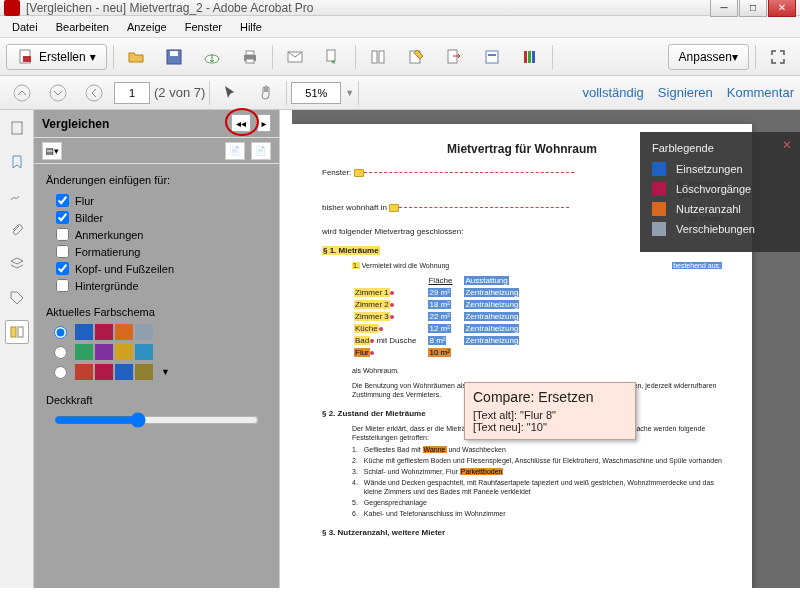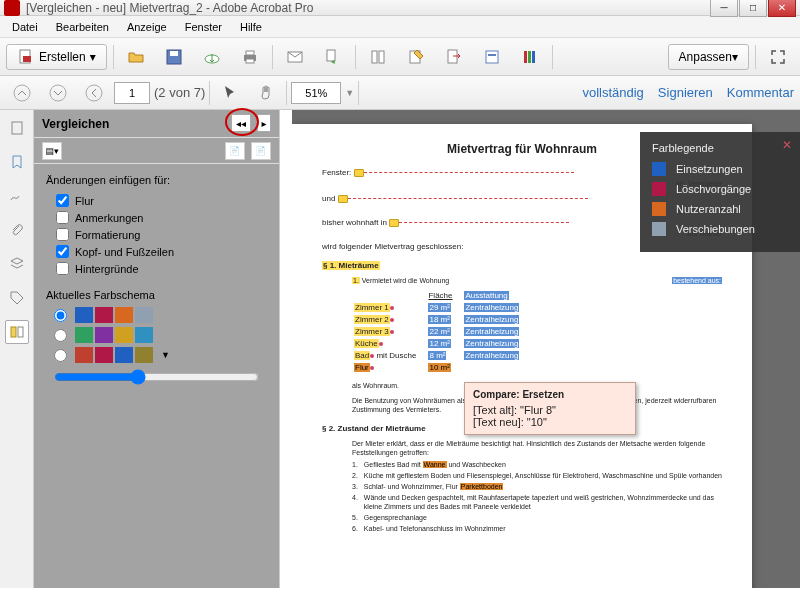--- a/index.html
+++ b/index.html
@@ -53,21 +53,21 @@
 .redline { display: inline-block; height: 1px; border-top: 1px dashed #d04040; vertical-align: middle; }
 .hlblue { background: #5a8fd6; color: #fff; padding: 0 1px; }
 .hlorange { background: #e08a30; color: #000; padding: 0 1px; }
 .hlyellow { background: #ffe060; padding: 0 1px; }
 .para { font-weight: bold; font-size: 8px; margin-top: 10px; }
 .table1 { margin-left: 30px; margin-top: 4px; font-size: 8px; }
 .table1 td { padding: 0 10px 1px 0; vertical-align: top; }
 .body-text { font-size: 7px; line-height: 1.3; margin-top: 6px; margin-left: 30px; }
 .list-item { font-size: 7px; line-height: 1.3; margin-left: 30px; display: flex; gap: 6px; margin-top: 2px; }
 .tooltip { position: absolute; left: 172px; top: 258px; width: 172px; background: #ffe8e0; border: 1px solid #c0a090; padding: 6px 8px; font-size: 11px; box-shadow: 2px 2px 4px rgba(0,0,0,.3); z-index: 5; }
-.tooltip .tt-title { font-weight: bold; font-size: 10px; margin-bottom: 4px; }
+.tooltip .tt-title { font-weight: normal; font-size: 14px; margin-bottom: 4px; }
 .tooltip .tt-line { font-size: 11px; }
 .legend { position: absolute; right: 0; top: 132px; width: 160px; background: rgba(50,50,50,.92); color: #eee; padding: 10px 12px; font-size: 11px; z-index: 10; }
 .legend .lg-title { font-size: 11px; margin-bottom: 8px; }
 .legend .lg-close { position: absolute; right: 8px; top: 6px; color: #d05060; cursor: pointer; font-size: 12px; }
 .legend .lg-row { display: flex; align-items: center; gap: 10px; margin: 6px 0; }
 .legend .lg-sw { width: 14px; height: 14px; }
 .pinkdot { display: inline-block; width: 4px; height: 4px; background: #d04060; border-radius: 50%; vertical-align: middle; }
 .commenticon { display: inline-block; width: 10px; height: 8px; background: #ffd040; border: 1px solid #c0a020; border-radius: 1px; vertical-align: middle; }
 </style>
 </head>
@@ -276,20 +276,24 @@
       <div class="minibtn" style="color:#c03030">📄</div>
       <div class="minibtn" style="color:#3060c0">📄</div>
     </div>
     <div class="panelbody">
       <h4>Änderungen einfügen für:</h4>
       <label class="chk">
           <input type="checkbox" checked="" style="">
           <span>Flur</span>
         </label>
       <label class="chk">
+          <input type="checkbox" checked="" style="">
+          <span>Bilder</span>
+        </label>
+      <label class="chk">
           <input type="checkbox" style="">
           <span>Anmerkungen</span>
         </label>
       <label class="chk">
           <input type="checkbox" style="">
           <span>Formatierung</span>
         </label>
       <label class="chk">
           <input type="checkbox" checked="" style="">
           <span>Kopf- und Fußzeilen</span>
@@ -322,30 +326,30 @@
           <input type="radio" name="cs" style="">
           <div id="swr3" style="display: flex; gap: 2px;">
             <div class="sw" style="background: rgb(192, 64, 48);"></div>
             <div class="sw" style="background: rgb(176, 24, 72);"></div>
             <div class="sw" style="background: rgb(32, 96, 192);"></div>
             <div class="sw" style="background: rgb(144, 128, 48);"></div>
           </div>
           <span style="font-size:9px;margin-left:4px">▼</span>
         </div>
 
+      <div class="section-label">Deckkraft</div>
       <div class="slider-row"><input type="range" class="slider" min="0" max="100" value="40" style=""></div>
     </div>
   </div>
 
   <div class="docarea">
     <div class="page">
       <h1>Mietvertrag für Wohnraum</h1>
       <div><span class="lbl">Fenster:</span> <span class="commenticon"></span><span class="redline" style="width:210px"></span></div>
       <div style="text-align:right;margin-top:2px"><span>als Vermieter</span></div>
-      <div style="margin-top:6px"><span>und</span> <span class="commenticon"></span><span class="redline" style="width:240px"></span></div>
       <div style="text-align:right;margin-top:2px"><span>geb</span><span class="redline" style="width:30px"></span></div>
       <div style="margin-top:4px"><span>bisher wohnhaft in</span> <span class="commenticon"></span><span class="redline" style="width:170px"></span></div>
       <div style="text-align:right;margin-top:2px"><span>als Mieter</span></div>
       <div style="margin-top:4px">wird folgender Mietvertrag geschlossen:</div>
 
       <div class="para"><span class="hlyellow">§ 1. Mieträume</span></div>
       <div class="body-text"><span class="hlyellow">1.</span> <span>Vermietet wird die Wohnung</span> <span style="float:right"><span class="hlblue">bestehend aus:</span></span></div>
 
       <table class="table1">
         <tbody>
@@ -414,20 +418,21 @@
           <div class="list-item">
             <span>5.</span>
             <span>Gegensprechanlage</span>
           </div>
           <div class="list-item">
             <span>6.</span>
             <span>Kabel- und Telefonanschluss im Wohnzimmer</span>
           </div>
         </div>
 
+      <div class="para">§ 3. Nutzeranzahl, weitere Mieter</div>
 
       <div class="tooltip">
         <div class="tt-title">Compare: Ersetzen</div>
         <div class="tt-line">[Text alt]: "Flur 8"</div>
         <div class="tt-line">[Text neu]: "10"</div>
       </div>
     </div>
   </div>
 </div>
 

